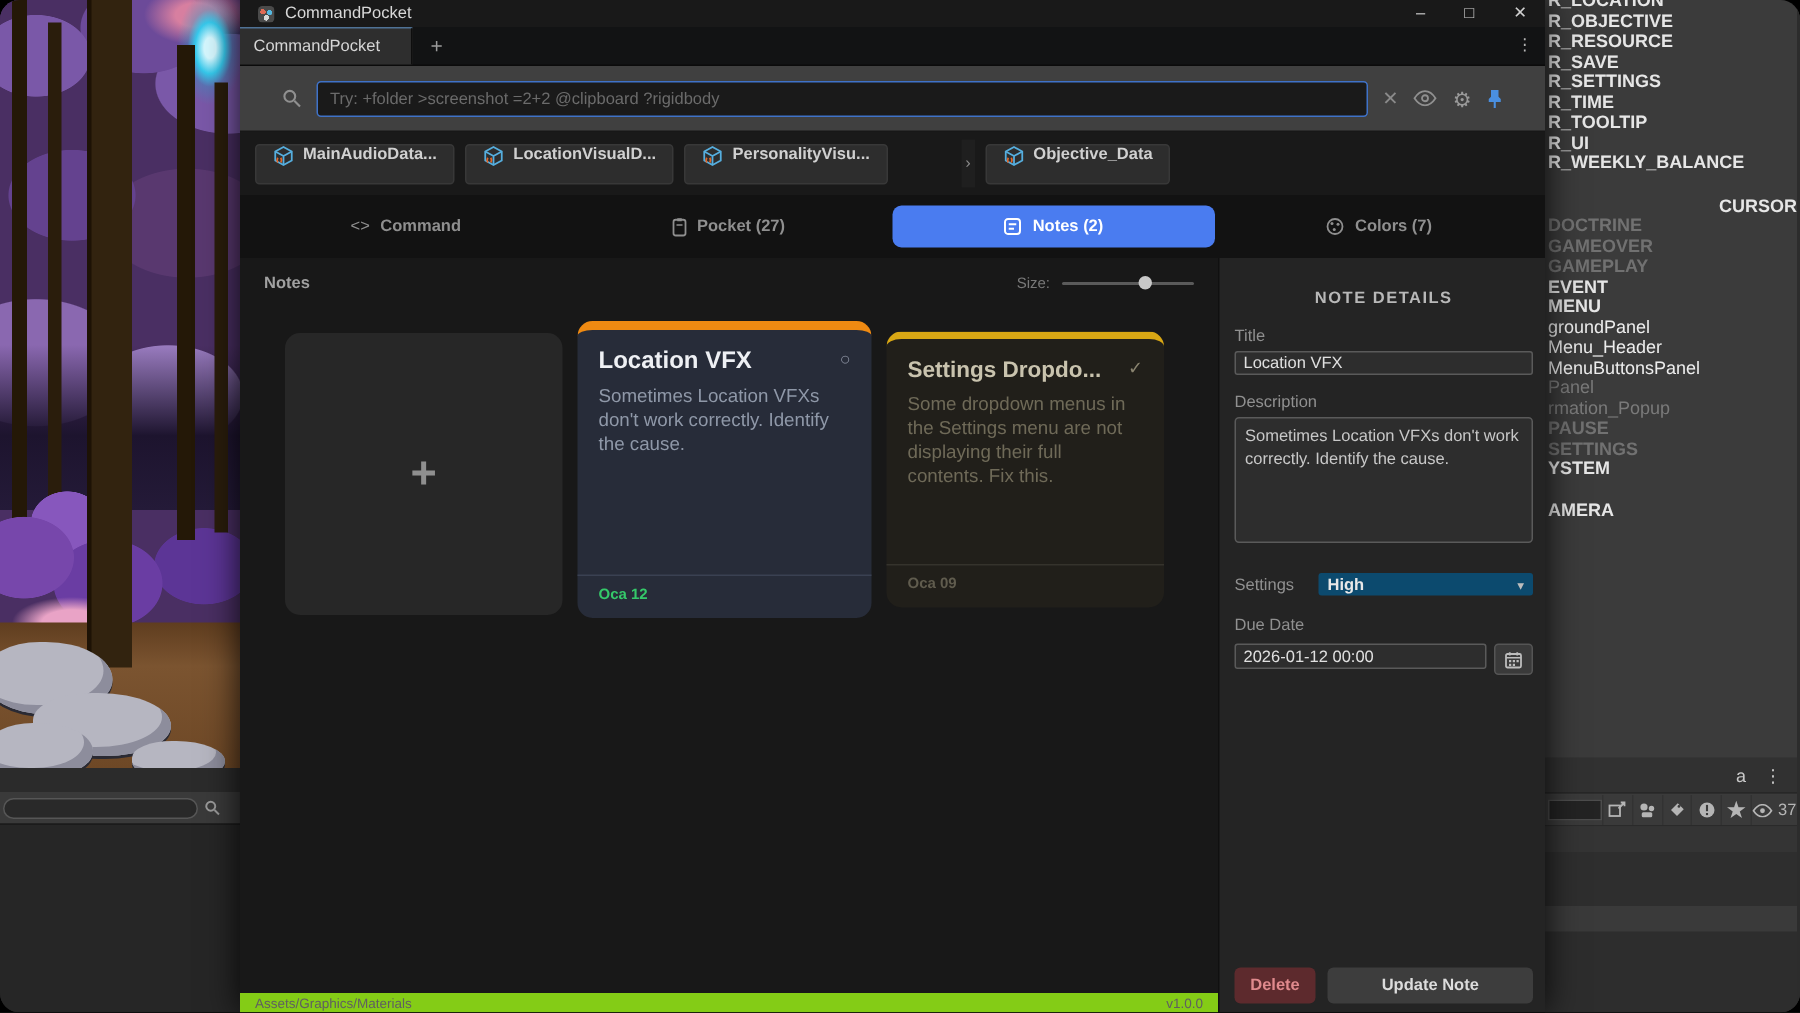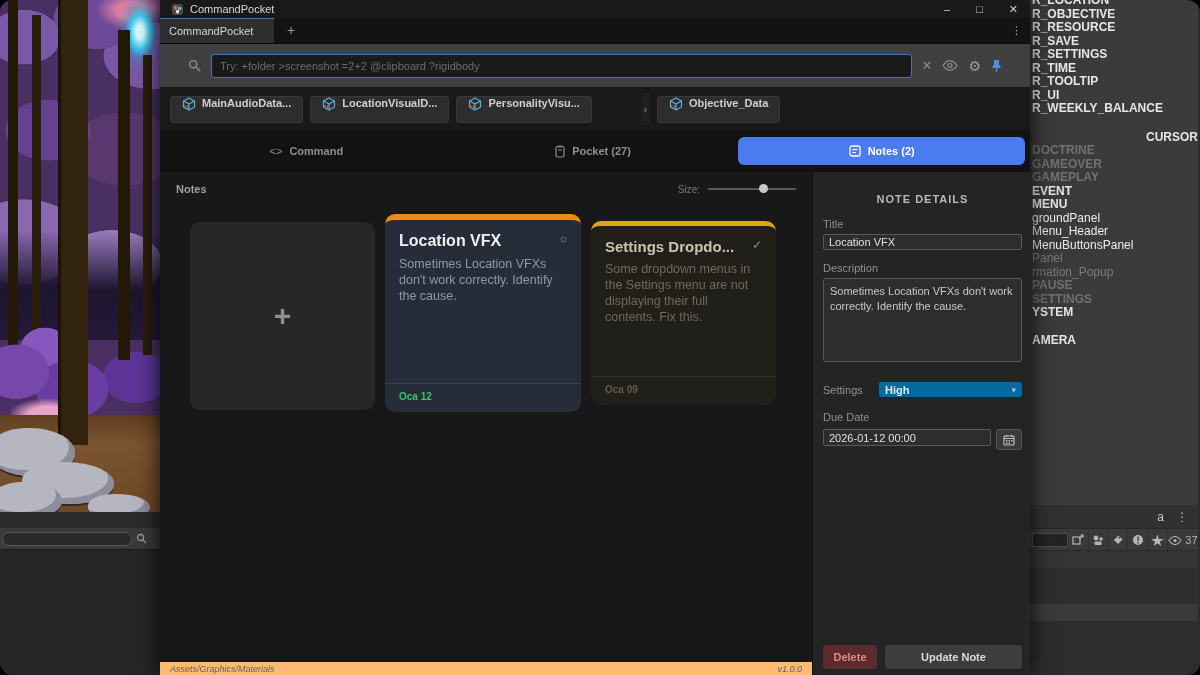--- a/index.html
+++ b/index.html
@@ -137,35 +137,35 @@
   .card-status { font-size:12px; }
   .card-sel .card-status { color:#8d93a3; }
   .card-done .card-status { color:#8a8470; }
   .card-desc { padding:6px 14px 0 14px; font-size:12.5px; line-height:1.28; }
   .card-sel .card-desc { color:#8f98a8; }
   .card-done .card-desc { color:#6f6a58; }
   .card-footer { margin-top:auto; padding:7px 14px 10px 14px; font-size:10px; font-weight:bold; }
   .card-sel .card-footer { border-top:1px solid #3a4152; color:#35c96a; }
   .card-done .card-footer { border-top:1px solid #35332c; color:#605c4e; }
 
-  .notes-status { position:absolute; left:0; right:0; bottom:0; height:13px; background:#fdba74;
-    display:flex; align-items:center; justify-content:space-between; padding:0 10px; color:#606060; font-size:9px;font-style:italic; }
+  .notes-status { position:absolute; left:0; right:0; bottom:0; height:13px; background:#84cc16;
+    display:flex; align-items:center; justify-content:space-between; padding:0 10px; color:#606060; font-size:9px; }
 
   .details-panel { width:218px; background:#242424; border-left:1px solid #101010; padding:0 8px 6px 10px;
     display:flex; flex-direction:column; }
   .details-header { text-align:center; color:#b8b8b8; font-size:11px; font-weight:bold; letter-spacing:1px; margin:21px 0 13px; }
   .d-label { color:#909090; font-size:11px; margin-bottom:4px; }
   .d-input { width:100%; height:16px; background:#2d2d2d; border:1px solid #5a5a5a; border-radius:2px; color:#e0e0e0;
     font-size:11px; padding:0 5px; outline:none; font-family:"Liberation Sans", sans-serif; }
   .d-area { width:100%; height:84px; background:#2d2d2d; border:1px solid #5a5a5a; border-radius:3px; color:#c8c8c8;
     font-size:11px; line-height:1.35; padding:5px 6px; resize:none; outline:none; font-family:"Liberation Sans", sans-serif; margin-bottom:0; }
   .d-sec1 { margin-top:12px; }
   .priority-row { display:flex; align-items:center; margin-top:20px; }
   .priority-row .d-label { margin:0; width:56px; }
-  .dropdown { flex:1; height:15px; background:#0369a1; border-radius:2px; display:flex; align-items:center;
+  .dropdown { flex:1; height:15px; background:#0c4a6e; border-radius:2px; display:flex; align-items:center;
     padding:0 6px; color:#e8e8e8; font-size:11px; font-weight:bold; }
   .dropdown .dd-arrow { margin-left:auto; color:#bdbdbd; font-size:9px; font-weight:normal; }
   .due-label { margin-top:14px; }
   .due-row { display:flex; gap:5px; margin-top:2px; }
   .due-row .d-input { flex:1; height:17px; }
   .cal-btn { width:26px; height:21px; background:#3a3a3a; border:1px solid #555; border-radius:3px; display:flex;
     align-items:center; justify-content:center; color:#bdbdbd; padding:0; }
   .d-spacer { flex:1; }
   .btn-row { display:flex; gap:8px; }
   .btn { height:24px; border:none; border-radius:4px; font-size:11px; font-weight:bold;
@@ -392,20 +392,31 @@
       <div class="main-tab active">
         <span class="tab-ic">
           <svg width="12" height="12" viewBox="0 0 12 12">
               <rect x="1" y="1" width="10" height="10" rx="2" fill="none" stroke="currentColor" stroke-width="1.3"></rect>
               <line x1="3.5" y1="4.5" x2="8.5" y2="4.5" stroke="currentColor" stroke-width="1.2"></line>
               <line x1="3.5" y1="7.5" x2="7" y2="7.5" stroke="currentColor" stroke-width="1.2"></line>
             </svg>
         </span>
         <span>Notes (2)</span>
       </div>
+      <div class="main-tab">
+        <span class="tab-ic">
+          <svg width="12" height="12" viewBox="0 0 12 12">
+              <circle cx="6" cy="6" r="5" fill="none" stroke="currentColor" stroke-width="1.2"></circle>
+              <circle cx="4" cy="4" r="1" fill="currentColor"></circle>
+              <circle cx="8" cy="4.5" r="1" fill="currentColor"></circle>
+              <circle cx="5.5" cy="8" r="1" fill="currentColor"></circle>
+            </svg>
+        </span>
+        <span>Colors (7)</span>
+      </div>
     </div>
 
     <div class="content">
       <div class="notes-panel">
         <div class="notes-header">
           <span class="notes-title">Notes</span>
           <span class="size-group">
             <span class="size-label">Size:</span>
             <span class="slider-track">
               <span class="slider-knob"></span>

